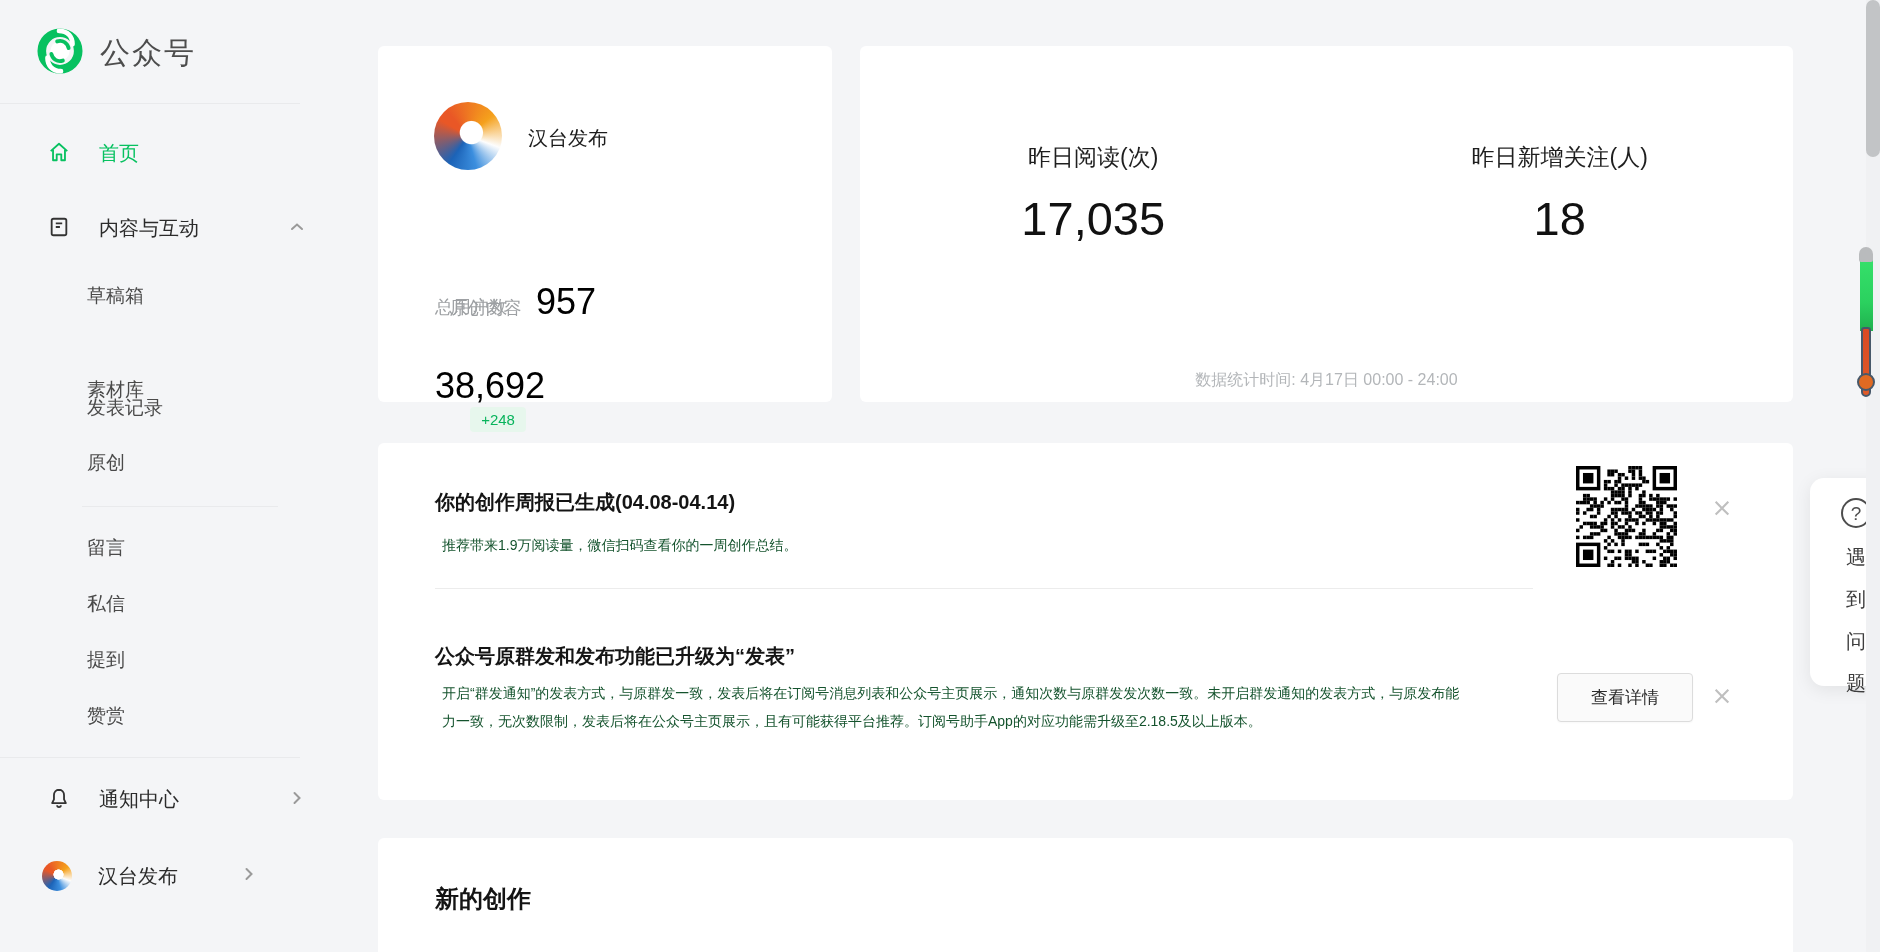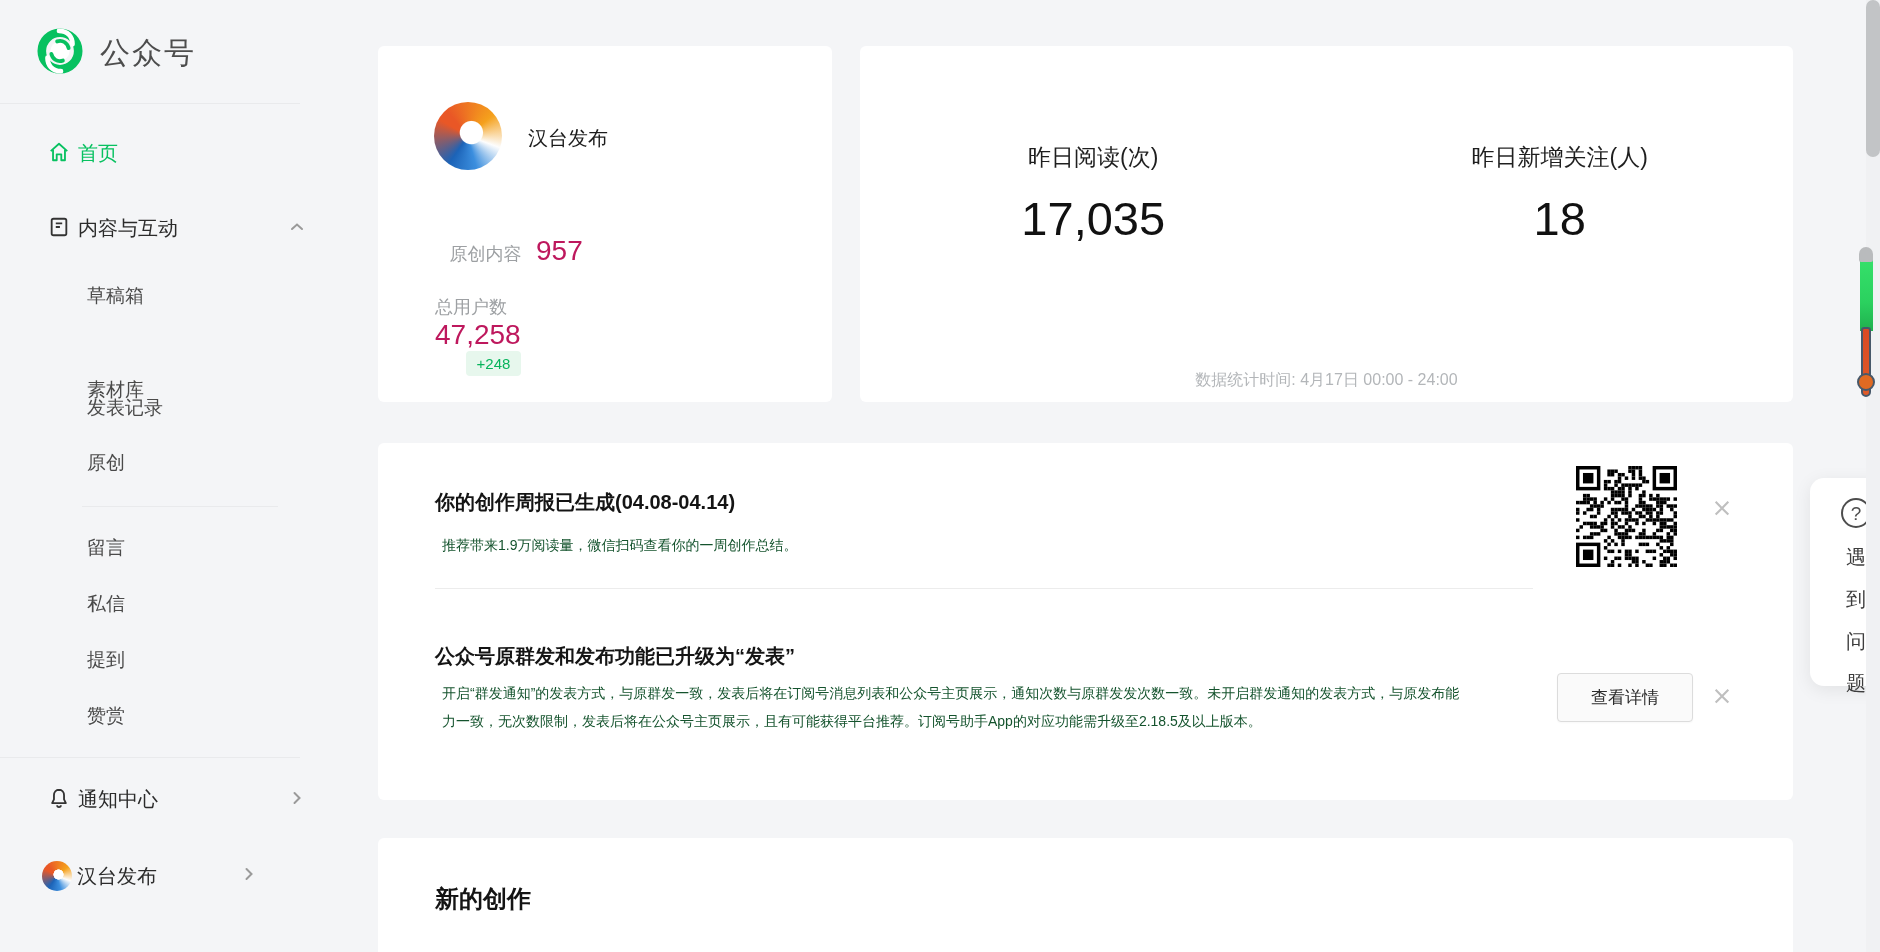--- a/index.html
+++ b/index.html
@@ -5,21 +5,21 @@
   * { margin:0; padding:0; box-sizing:border-box; }
   html,body { width:1880px; height:952px; overflow:hidden;
     font-family:"Liberation Sans","DejaVu Sans",sans-serif;
     background:#f4f5f7; color:#222; }
 
   
   .sidebar { position:absolute; left:0; top:0; width:300px; height:952px; }
   .logo-row { position:absolute; left:37px; top:28px; display:flex; align-items:center; gap:17px; cursor:pointer; }
   .logo-row .brand { font-size:30px; color:#4d4d4d; letter-spacing:2px; }
   .sidebar-divider { position:absolute; left:0; top:103px; width:300px; height:1px; background:#e9eaec; }
-  .nav-row { position:absolute; left:48px; display:flex; align-items:center; gap:8px; cursor:pointer; }
+  .nav-row { position:absolute; left:48px; display:flex; align-items:center; gap:29px; cursor:pointer; }
   .nav-row .lbl { font-size:20px; color:#2b2b2b; }
   .nav-row.active .lbl { color:#07c160; }
   .nav-chevron { position:absolute; left:240px; }
   .sub-item { position:absolute; left:87px; font-size:19px; color:#4a4a4a; cursor:pointer; }
   .mini-divider { position:absolute; left:82px; top:506px; width:196px; height:1px; background:#e9eaec; }
   .full-divider { position:absolute; left:0; top:757px; width:300px; height:1px; background:#e9eaec; }
   .mini-avatar { width:30px; height:30px; border-radius:50%; flex:0 0 30px;
     background:
       radial-gradient(circle at 55% 45%, #ffffff 0 21%, rgba(255,255,255,0) 23%),
       conic-gradient(from -40deg at 50% 50%, #e95726, #f5a11c 90deg, #fdfdfd 150deg, #3b8ede 205deg, #1c63b7 255deg, #e95726 340deg); }
@@ -32,21 +32,21 @@
   #creation-card{ left:378px; top:838px; width:1415px; height:220px; }
 
   
   .avatar-big { position:absolute; left:56px; top:56px; width:68px; height:68px; border-radius:50%;
     background:
       radial-gradient(circle at 55% 45%, #ffffff 0 21%, rgba(255,255,255,0) 23%),
       conic-gradient(from -40deg at 50% 50%, #e95726, #f5a11c 90deg, #fdfdfd 150deg, #3b8ede 205deg, #1c63b7 255deg, #e95726 340deg); }
   .account-name { position:absolute; left:150px; top:79px; font-size:20px; color:#1c1c1c; }
   .acc-row { position:absolute; left:57px; display:flex; align-items:baseline; }
   .acc-row .k { font-size:18px; color:#9da0a3; width:101px; }
-  .acc-row .v { font-size:28px; color:#be185d; }
+  .acc-row .v { font-size:36px; color:#000000;margin-top:46px; }
   .acc-badge { margin-left:16px; align-self:center; background:#e7f7ed; color:#08b45c;
     font-size:15px; padding:4px 11px; border-radius:4px; }
 
   
   .metrics { position:absolute; left:0; top:96px; width:100%; display:flex; }
   .metric { flex:1; text-align:center; }
   .metric .m-label { font-size:23px; color:#1f1f1f; }
   .metric .m-value { margin-top:18px; font-size:47px; color:#111; }
   .stats-footnote { position:absolute; left:0; top:324px; width:100%; text-align:center;
     font-size:16px; color:#b3b6b9; }
@@ -177,21 +177,21 @@
 <div class="card" id="account-card">
   <div class="avatar-big"></div>
   <div class="account-name">汉台发布</div>
 
   <div class="acc-row" style="top:189px;text-align:center;">
     <span class="k">原创内容</span>
     <span class="v">957</span>
   </div>
   <div class="acc-row" style="top:249px;flex-direction:column;">
     <span class="k">总用户数</span>
-    <span class="v">47,258</span>
+    <span class="v">38,692</span>
     <span class="acc-badge">+248</span>
   </div>
 </div>
 
 <div class="card" id="stats-card">
   <div class="metrics">
     <div class="metric">
       <div class="m-label">昨日阅读(次)</div>
       <div class="m-value">17,035</div>
     </div>

